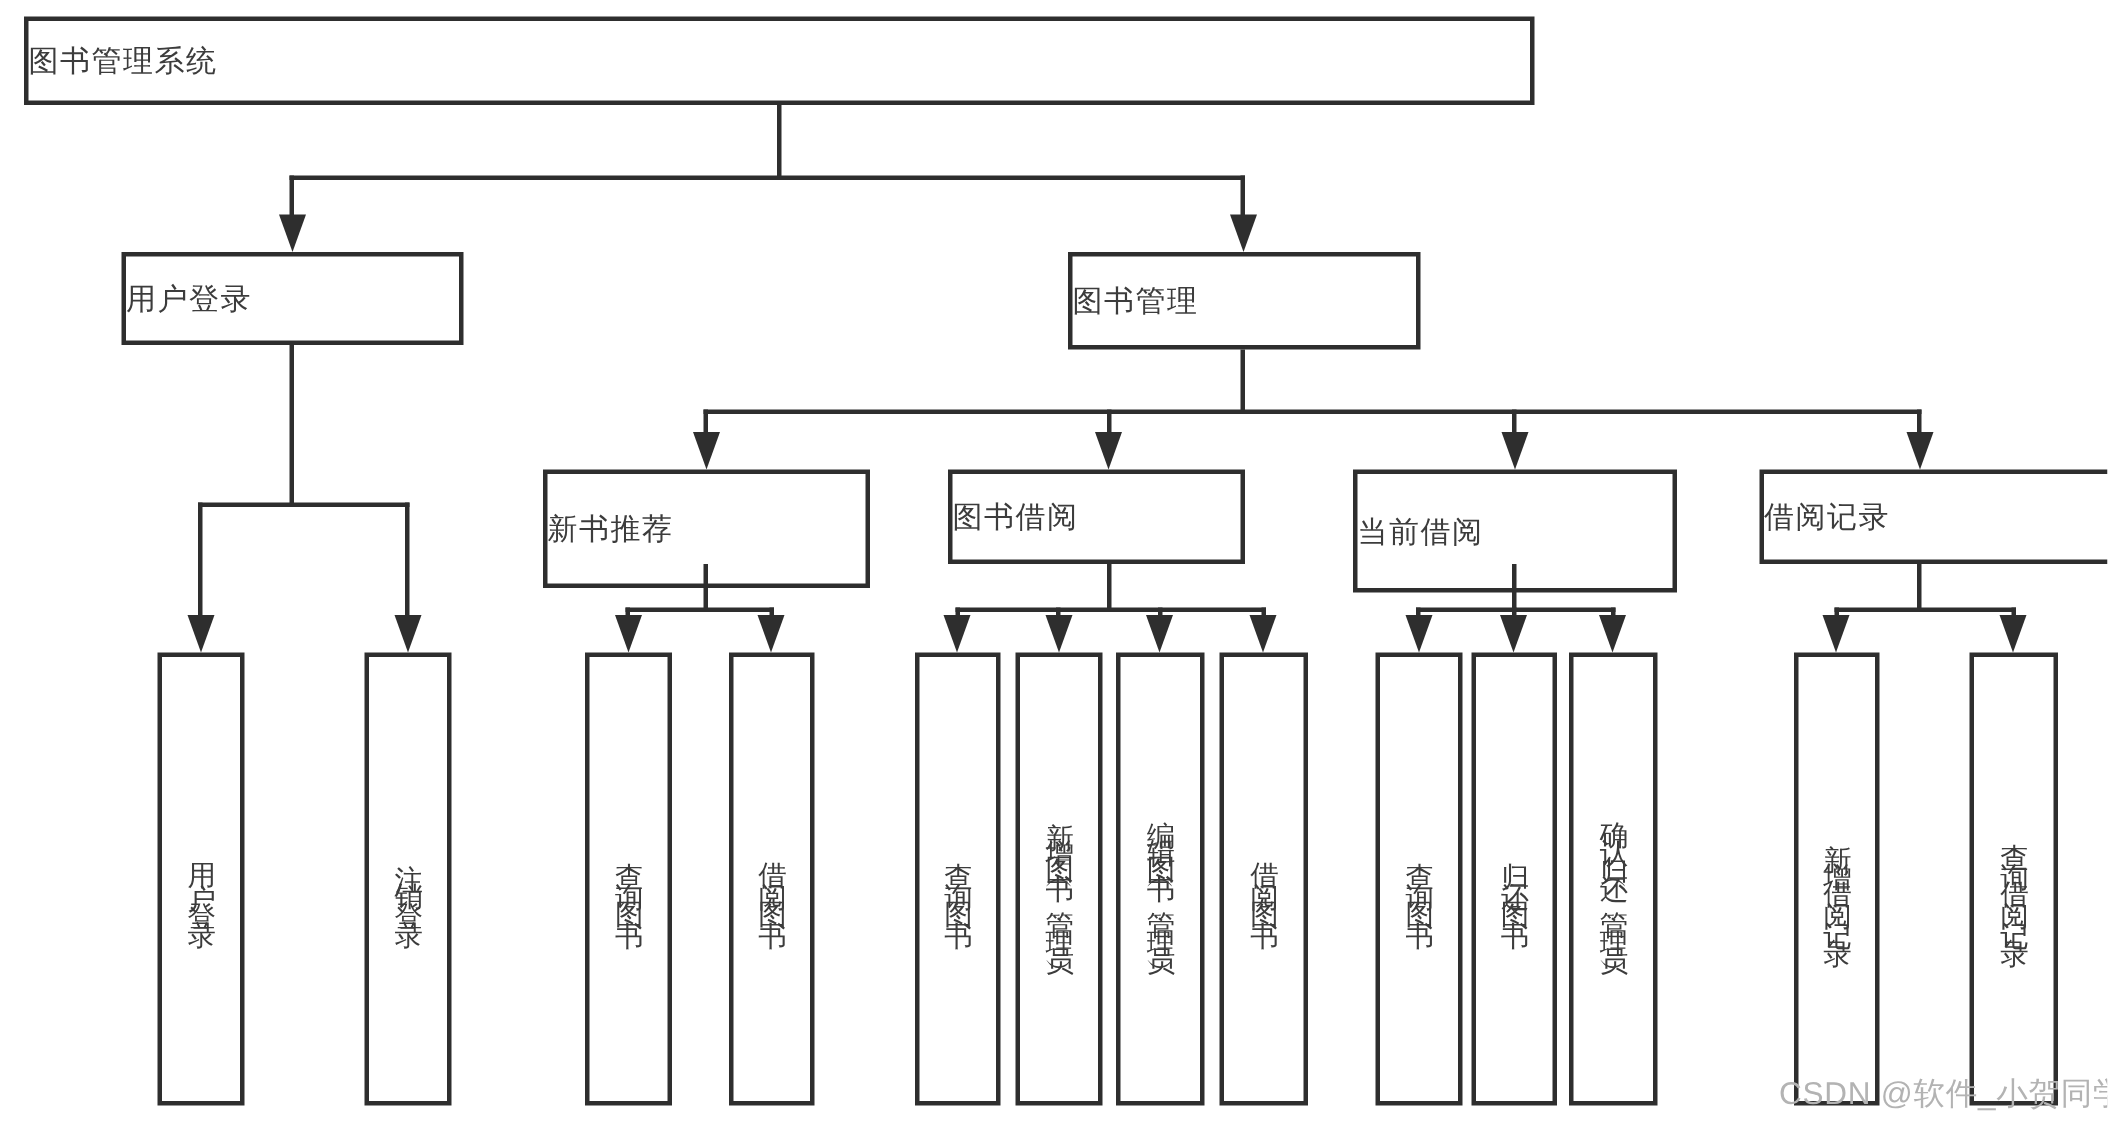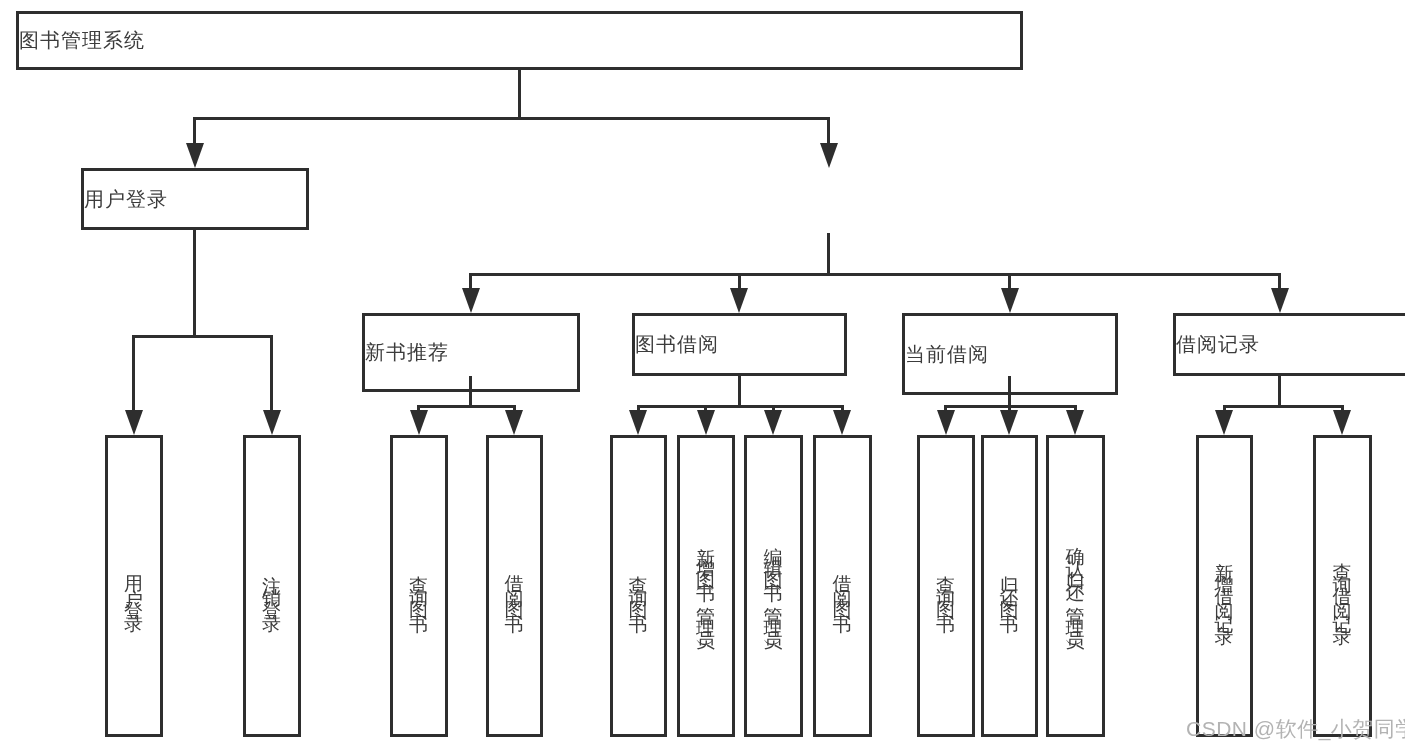--- a/index.html
+++ b/index.html
@@ -51,26 +51,29 @@
 <div id="canvas">
 
   <div class="box" style="left:16px;top:11px;width:1007px;height:59px">
     <span class="lbl">图书管理系统</span>
   </div>
 
   <div class="box" style="left:81px;top:168px;width:228px;height:62px">
     <span class="lbl">用户登录</span>
   </div>
 
+  <div class="box" style="left:712px;top:168px;width:235px;height:65px">
+    <span class="lbl">图书管理</span>
+  </div>
 
   <div class="box" style="left:362px;top:313px;width:218px;height:79px">
     <span class="lbl">新书推荐</span>
   </div>
 
-  <div class="box" style="left:632px;top:313px;width:215px;height:63px">
+  <div class="box" style="left:632px;top:313px;width:198px;height:63px">
     <span class="lbl">图书借阅</span>
   </div>
 
   <div class="box" style="left:902px;top:313px;width:216px;height:82px">
     <span class="lbl">当前借阅</span>
   </div>
 
   <div class="box" style="left:1173px;top:313px;width:252px;height:63px">
     <span class="lbl">借阅记录</span>
   </div>

